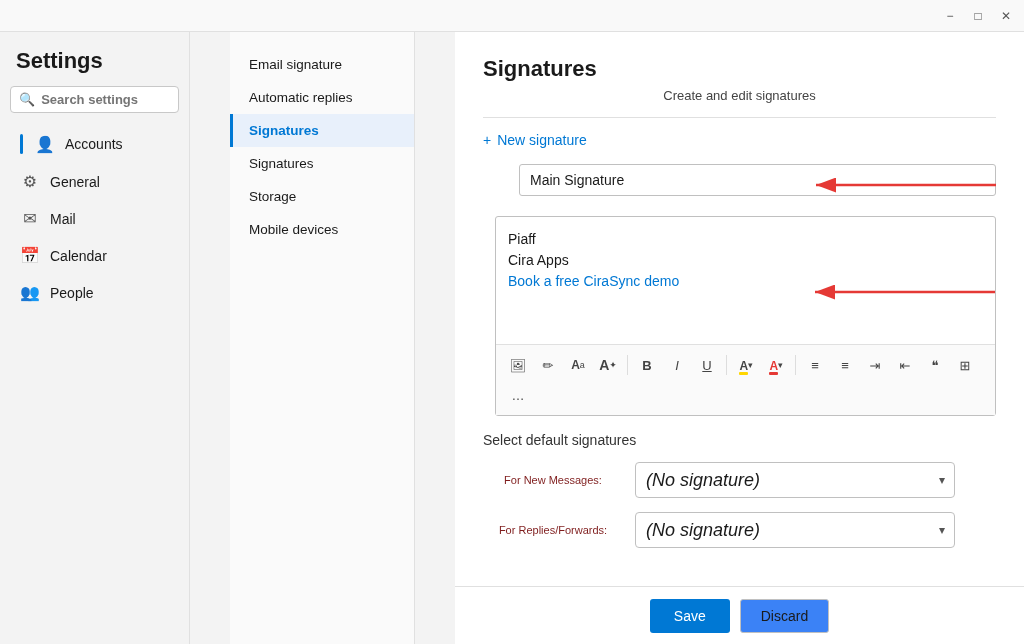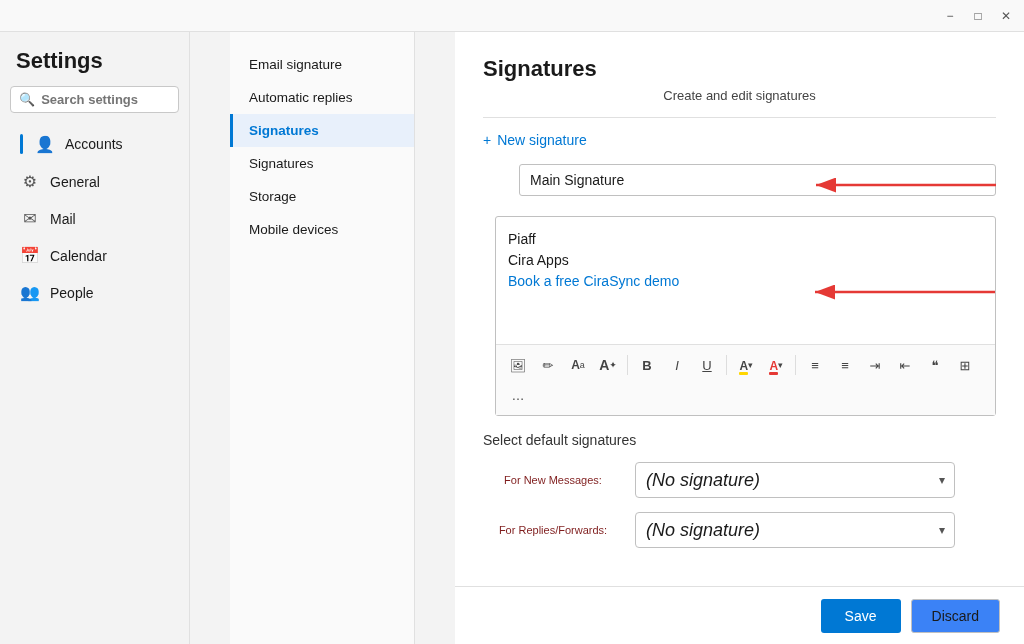--- a/index.html
+++ b/index.html
@@ -247,21 +247,21 @@
       top: 50%;
       transform: translateY(-50%);
       pointer-events: none;
       color: #555;
       font-size: 12px;
     }
 
     
     .footer-bar {
       display: flex;
-      justify-content: flex-end;
+      justify-content: center;
       gap: 10px;
       padding: 12px 24px;
       border-top: 1px solid #e0e0e0;
       background: white;
     }
     .btn-save {
       background: #0078d4;
       color: white;
       border: none;
       border-radius: 3px;

